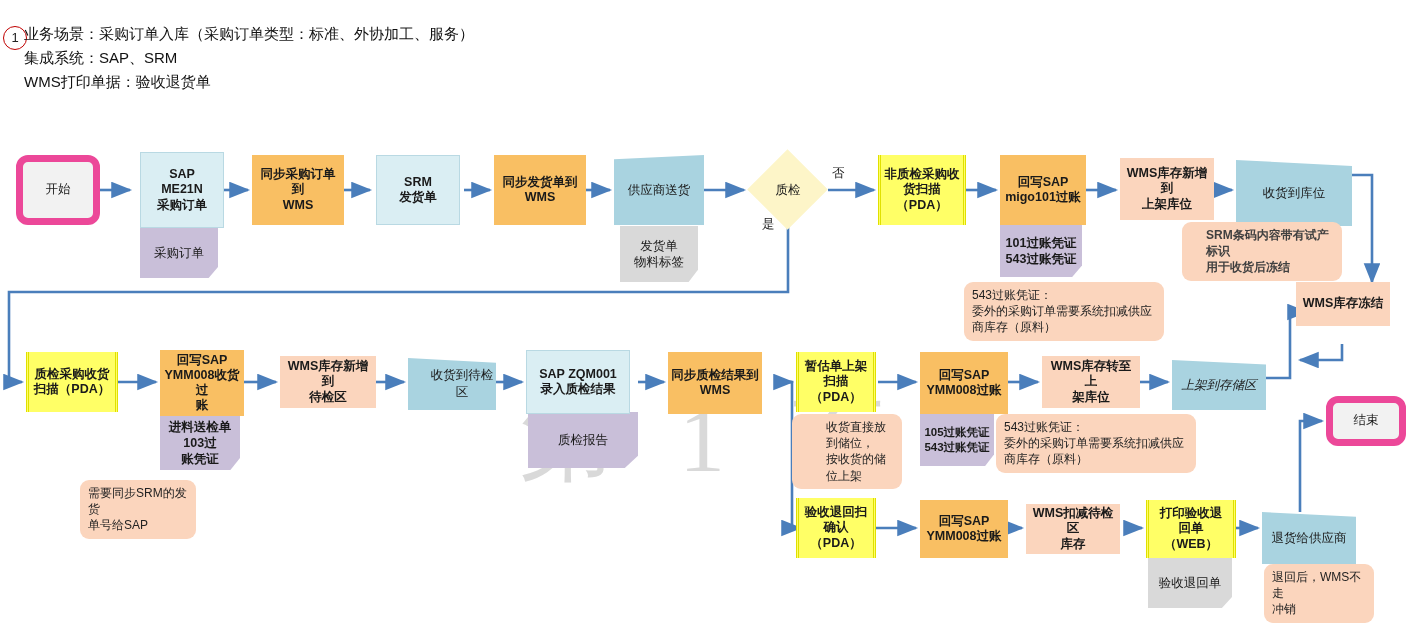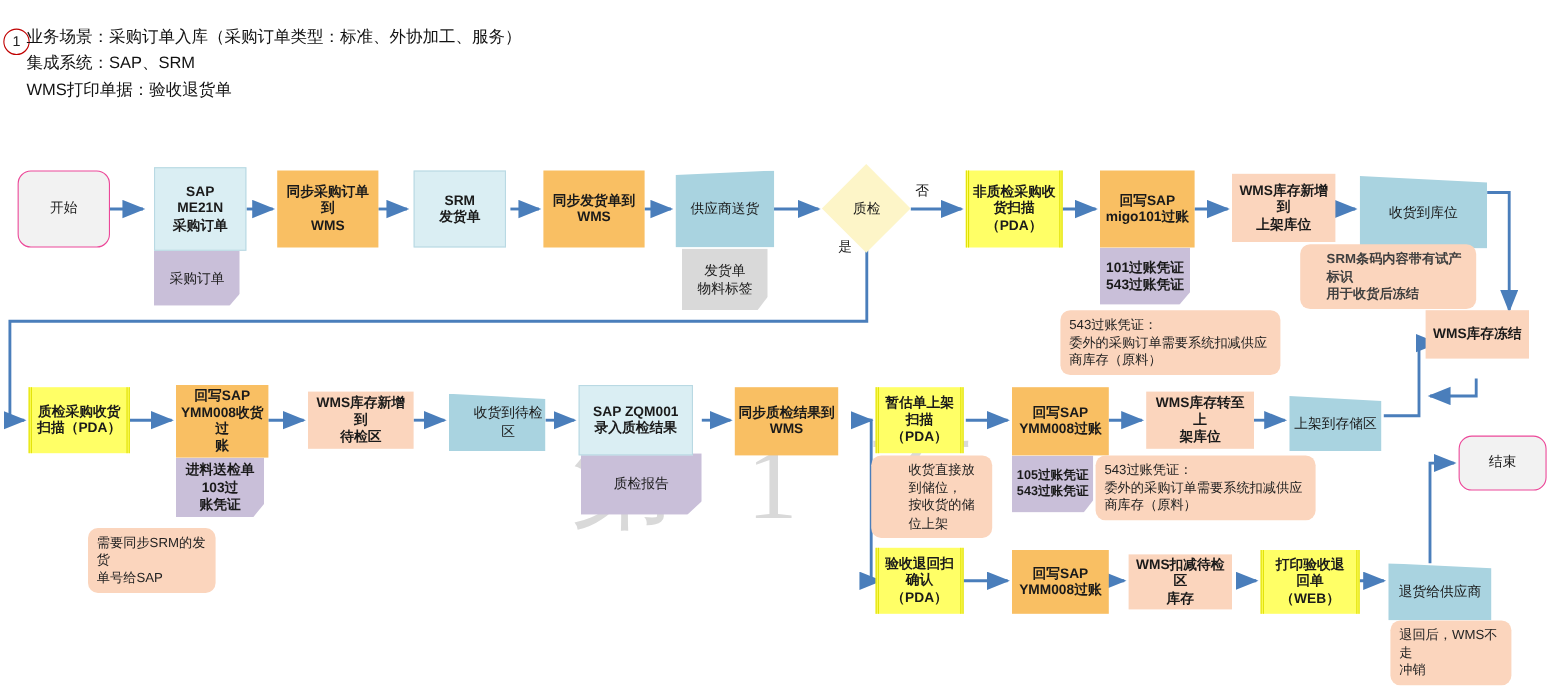--- a/index.html
+++ b/index.html
@@ -40,21 +40,21 @@
     position: absolute; z-index: 3;
     display: flex; align-items: center; justify-content: center;
     text-align: center; line-height: 1.22;
     font-size: 12.5px; color: #1a1a1a;
     padding: 2px 3px; overflow: hidden;
   }
   .n-bluelt { background: #daeef3; border: 1px solid #b9d9e3; }
   .n-orange { background: #f9bf63; font-weight: bold; }
   .n-yellow { background: #ffff66; border-left: 3px double #e0e000; border-right: 3px double #e0e000; font-weight: bold; }
   .n-peach  { background: #fbd5bd; font-weight: bold; }
-  .n-start  { background: #f2f2f2; border: 1px solid #ec4899; border-radius: 12px; }
+  .n-start  { background: #f2f2f2; border: 7px solid #ec4899; border-radius: 12px; }
   .n-diamond-wrap { position: absolute; z-index: 3; }
   .n-diamond {
     position: absolute; left: 0; top: 0; width: 100%; height: 100%;
     background: #fdf5c8; transform: rotate(45deg);
   }
   .n-diamond-lbl {
     position: absolute; left: 0; top: 0; width: 100%; height: 100%;
     display: flex; align-items: center; justify-content: center;
     font-size: 12.5px; color: #1a1a1a;
   }
@@ -240,34 +240,35 @@
   <div class="doc d-purple" style="left:920px; top:414px; width:74px; height:52px; white-space:pre-line; font-weight:bold; font-size:11.5px;">105过账凭证
 543过账凭证</div>
 
   <div class="note" style="left:996px; top:414px; width:200px;">543过账凭证：
 委外的采购订单需要系统扣减供应
 商库存（原料）</div>
 
   <div class="node n-peach" style="left:1042px; top:356px; width:98px; height:52px; white-space:pre-line;">WMS库存转至上
 架库位</div>
 
-  <div class="trap t-up" style="left:1172px; top:360px; width:84px; height:50px;">上架到存储区</div>
+  <div class="trap t-up" style="left:1172px; top:360px; width:94px; height:50px;font-style:italic;">上架到存储区</div>
 
   <div class="node n-start" style="left:1326px; top:396px; width:80px; height:50px;">结束</div>
 
   <div class="node n-yellow" style="left:796px; top:498px; width:80px; height:60px; white-space:pre-line;">验收退回扫
 确认（PDA）</div>
 
   <div class="node n-orange" style="left:920px; top:500px; width:88px; height:58px; white-space:pre-line;">回写SAP
 YMM008过账</div>
 
   <div class="node n-peach" style="left:1026px; top:504px; width:94px; height:50px; white-space:pre-line;">WMS扣减待检区
 库存</div>
 
   <div class="node n-yellow" style="left:1146px; top:500px; width:90px; height:58px; white-space:pre-line;">打印验收退
 回单（WEB）</div>
+  <div class="doc d-gray" style="left:1148px; top:558px; width:84px; height:50px;">验收退回单</div>
 
   <div class="trap t-up" style="left:1262px; top:512px; width:94px; height:52px;">退货给供应商</div>
 
   <div class="note" style="left:1264px; top:564px; width:110px;">退回后，WMS不走
 冲销</div>
 
 </div>
 
 </body></html>

